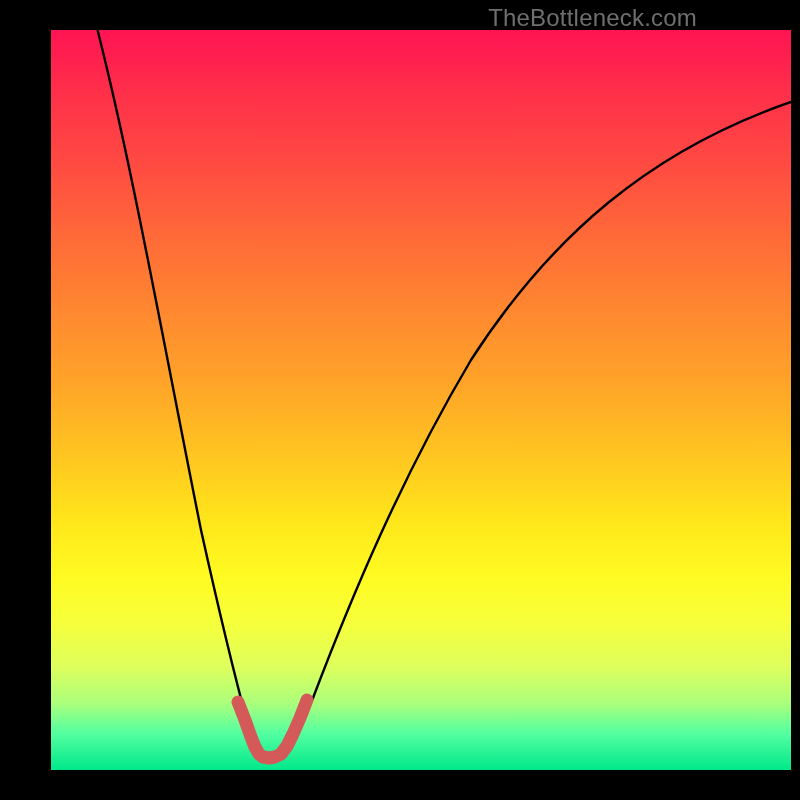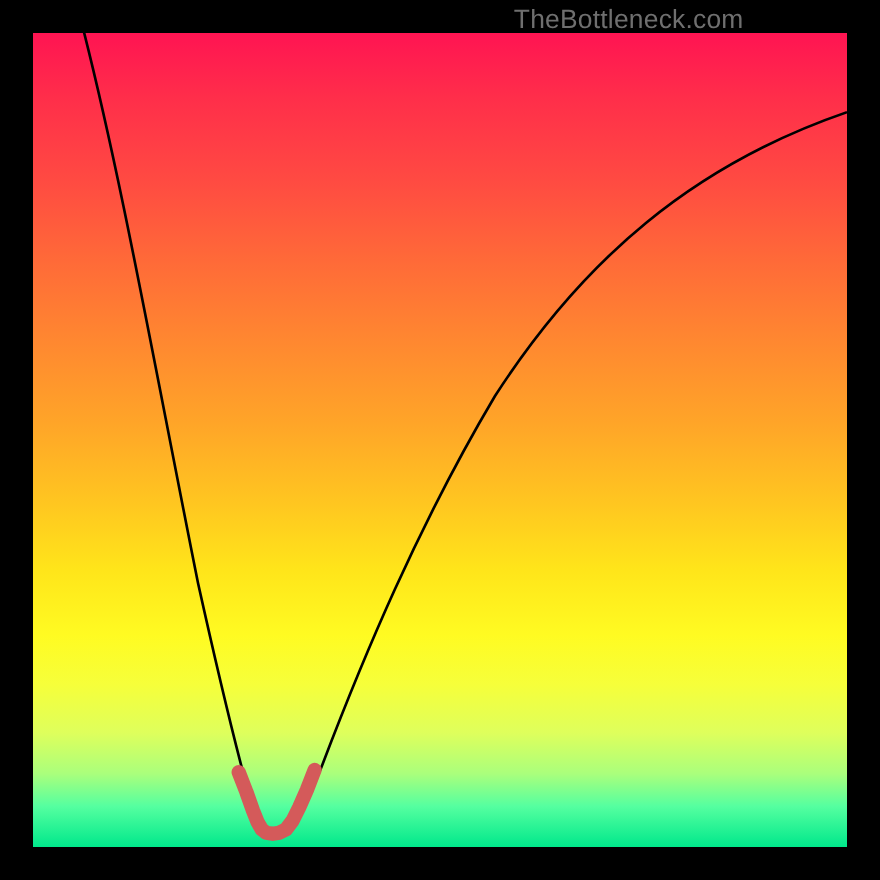--- a/index.html
+++ b/index.html
@@ -9,20 +9,21 @@
     height: 800px;
     background: #000;
     overflow: hidden;
     font-family: Arial, Helvetica, sans-serif;
   }
   .frame {
     position: relative;
     width: 688px;
     height: 800px;
     background: #000;
+    margin-left: 21px;
   }
   .watermark {
     position: absolute;
     top: 4px;
     right: 12px;
     color: #6f6f6f;
     font-size: 24px;
     letter-spacing: 0.2px;
     font-weight: 500;
     z-index: 10;

